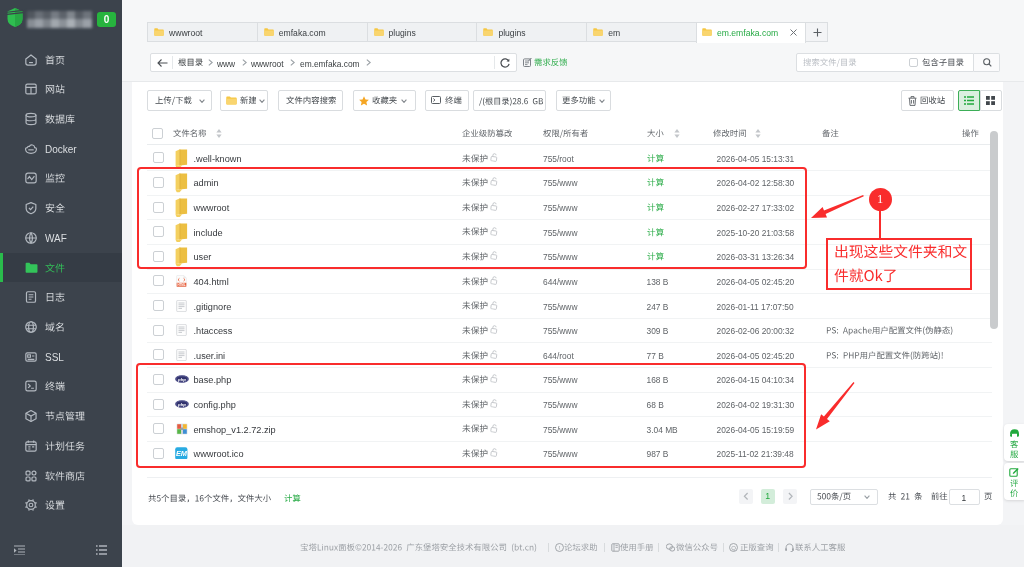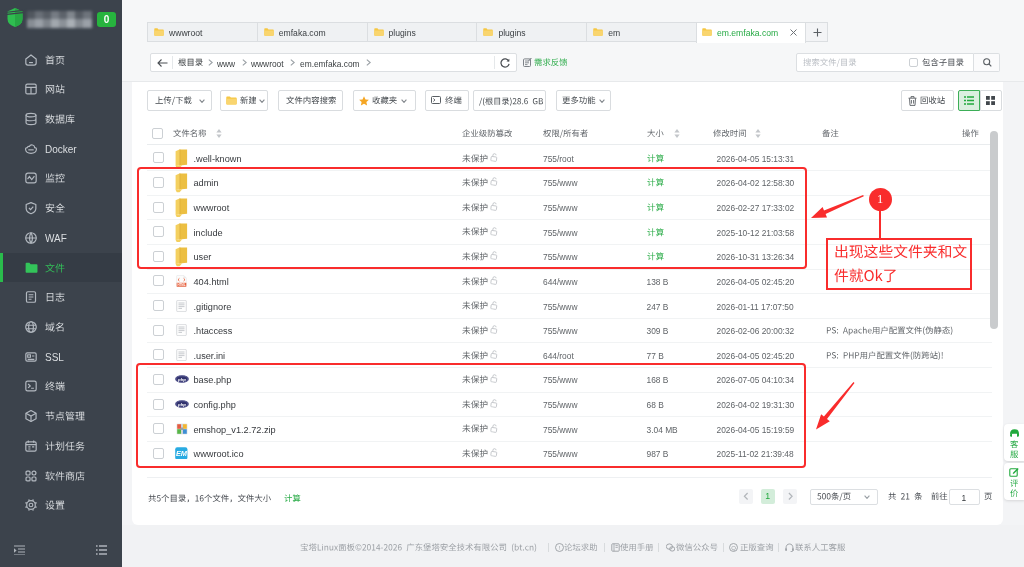--- a/index.html
+++ b/index.html
@@ -745,21 +745,21 @@
         <path d="M2.6 3.8 L2.6 2.4 Q2.6 0.7 4.2 0.7 Q5.6 0.7 5.8 2" fill="none" stroke="#c3c6ca" stroke-width="0.9"></path>
       </svg>
     </div>
 <div class="ab" style="left:543.0px;top:226.7px;font:400 8.4px &quot;Liberation Sans&quot;,sans-serif;color:#606468;letter-spacing:0.00px;line-height:12.0px;white-space:pre">755/www</div>
 <div class="ab " style="left:646.5px;top:227.5px;">
       <svg width="17.2" height="10.1" viewBox="0 0 17.2 10.1" fill="#27aa45">
         <path transform="translate(0.00,7.57) scale(0.00860,-0.00860)" d="M137 775C193 728 263 660 295 617L346 673C312 714 241 778 186 823ZM46 526V452H205V93C205 50 174 20 155 8C169 -7 189 -41 196 -61C212 -40 240 -18 429 116C421 130 409 162 404 182L281 98V526ZM626 837V508H372V431H626V-80H705V431H959V508H705V837Z"></path>
         <path transform="translate(8.60,7.57) scale(0.00860,-0.00860)" d="M252 457H764V398H252ZM252 350H764V290H252ZM252 562H764V505H252ZM576 845C548 768 497 695 436 647C453 640 482 624 497 613H296L353 634C346 653 331 680 315 704H487V766H223C234 786 244 806 253 826L183 845C151 767 96 689 35 638C52 628 82 608 96 596C127 625 158 663 185 704H237C257 674 277 637 287 613H177V239H311V174L310 152H56V90H286C258 48 198 6 72 -25C88 -39 109 -65 119 -81C279 -35 346 28 372 90H642V-78H719V90H948V152H719V239H842V613H742L796 638C786 657 768 681 748 704H940V766H620C631 786 640 807 648 828ZM642 152H386L387 172V239H642ZM505 613C532 638 559 669 583 704H663C690 675 718 639 731 613Z"></path>
       </svg>
     </div>
-<div class="ab" style="left:716.5px;top:226.7px;font:400 8.4px &quot;Liberation Sans&quot;,sans-serif;color:#606468;letter-spacing:0.00px;line-height:12.0px;white-space:pre">2025-10-12 21:03:58</div>
+<div class="ab" style="left:716.5px;top:226.7px;font:400 8.4px &quot;Liberation Sans&quot;,sans-serif;color:#606468;letter-spacing:0.00px;line-height:12.0px;white-space:pre">2025-10-20 21:03:58</div>
 <div class="ab" style="left:147px;top:244.0px;width:845px;height:1px;background:#f1f3f4"></div>
 <div class="ab" style="left:153.0px;top:250.8px;width:11px;height:11px;background:#fff;border:1px solid #ccd0d4;border-radius:2px;box-sizing:border-box"></div>
 <div class="ab " style="left:175.0px;top:247.2px;">
       <svg width="13" height="19.5" viewBox="0 0 13 19.5">
         <polygon points="4.4,0.5 12.1,0.5 12.1,15.7 4.4,16.4" fill="#ecbf42"></polygon>
         <polygon points="0.6,2.2 4.4,0.5 4.4,16.4 0.6,17" fill="#f4d05f"></polygon>
         <polygon points="0.6,17 7.2,16.3 4.6,19.2 1.8,19.2" fill="#f4d05f"></polygon>
         <polygon points="4.4,0.5 4.4,16.4 5.4,16.3 5.4,0.5" fill="#e2b236"></polygon>
       </svg>
     </div>
@@ -777,21 +777,21 @@
         <path d="M2.6 3.8 L2.6 2.4 Q2.6 0.7 4.2 0.7 Q5.6 0.7 5.8 2" fill="none" stroke="#c3c6ca" stroke-width="0.9"></path>
       </svg>
     </div>
 <div class="ab" style="left:543.0px;top:251.3px;font:400 8.4px &quot;Liberation Sans&quot;,sans-serif;color:#606468;letter-spacing:0.00px;line-height:12.0px;white-space:pre">755/www</div>
 <div class="ab " style="left:646.5px;top:252.1px;">
       <svg width="17.2" height="10.1" viewBox="0 0 17.2 10.1" fill="#27aa45">
         <path transform="translate(0.00,7.57) scale(0.00860,-0.00860)" d="M137 775C193 728 263 660 295 617L346 673C312 714 241 778 186 823ZM46 526V452H205V93C205 50 174 20 155 8C169 -7 189 -41 196 -61C212 -40 240 -18 429 116C421 130 409 162 404 182L281 98V526ZM626 837V508H372V431H626V-80H705V431H959V508H705V837Z"></path>
         <path transform="translate(8.60,7.57) scale(0.00860,-0.00860)" d="M252 457H764V398H252ZM252 350H764V290H252ZM252 562H764V505H252ZM576 845C548 768 497 695 436 647C453 640 482 624 497 613H296L353 634C346 653 331 680 315 704H487V766H223C234 786 244 806 253 826L183 845C151 767 96 689 35 638C52 628 82 608 96 596C127 625 158 663 185 704H237C257 674 277 637 287 613H177V239H311V174L310 152H56V90H286C258 48 198 6 72 -25C88 -39 109 -65 119 -81C279 -35 346 28 372 90H642V-78H719V90H948V152H719V239H842V613H742L796 638C786 657 768 681 748 704H940V766H620C631 786 640 807 648 828ZM642 152H386L387 172V239H642ZM505 613C532 638 559 669 583 704H663C690 675 718 639 731 613Z"></path>
       </svg>
     </div>
-<div class="ab" style="left:716.5px;top:251.3px;font:400 8.4px &quot;Liberation Sans&quot;,sans-serif;color:#606468;letter-spacing:0.00px;line-height:12.0px;white-space:pre">2026-10-31 13:26:34</div>
+<div class="ab" style="left:716.5px;top:251.3px;font:400 8.4px &quot;Liberation Sans&quot;,sans-serif;color:#606468;letter-spacing:0.00px;line-height:12.0px;white-space:pre">2026-03-31 13:26:34</div>
 <div class="ab" style="left:147px;top:268.6px;width:845px;height:1px;background:#f1f3f4"></div>
 <div class="ab" style="left:153.0px;top:275.4px;width:11px;height:11px;background:#fff;border:1px solid #ccd0d4;border-radius:2px;box-sizing:border-box"></div>
 <div class="ab " style="left:176.0px;top:274.9px;">
       <svg width="11" height="12" viewBox="0 0 11 12">
         <path d="M0.7 1.2 Q0.7 0.3 1.6 0.3 L7.6 0.3 L10.3 3 L10.3 10.8 Q10.3 11.7 9.4 11.7 L1.6 11.7 Q0.7 11.7 0.7 10.8 Z" fill="#fcfcfb" stroke="#dcdfe0" stroke-width="0.5"></path>
         <path d="M7.6 0.3 L10.3 3 L7.6 3 Z" fill="#e9ebec"></path>
         <path d="M3.4 3.4 L2 4.7 L3.4 6 M7.6 3.4 L9 4.7 L7.6 6" fill="none" stroke="#e8603c" stroke-width="0.9"></path>
         <rect x="0.7" y="7.8" width="9.6" height="3.9" fill="#e8603c"></rect>
         <text x="5.5" y="10.8" font-family="Liberation Sans" font-size="2.9" font-weight="700" fill="#fff" text-anchor="middle">HTML</text>
       </svg>
@@ -952,21 +952,21 @@
       </svg>
     </div>
 <div class="ab " style="left:489.5px;top:374.4px;">
       <svg width="9" height="9" viewBox="0 0 9 9" style="transform:rotate(8deg)">
         <rect x="1.2" y="3.8" width="5.6" height="4.4" rx="0.8" fill="none" stroke="#c3c6ca" stroke-width="0.9"></rect>
         <path d="M2.6 3.8 L2.6 2.4 Q2.6 0.7 4.2 0.7 Q5.6 0.7 5.8 2" fill="none" stroke="#c3c6ca" stroke-width="0.9"></path>
       </svg>
     </div>
 <div class="ab" style="left:543.0px;top:374.4px;font:400 8.4px &quot;Liberation Sans&quot;,sans-serif;color:#606468;letter-spacing:0.00px;line-height:12.0px;white-space:pre">755/www</div>
 <div class="ab" style="left:646.5px;top:374.4px;font:400 8.4px &quot;Liberation Sans&quot;,sans-serif;color:#606468;letter-spacing:0.00px;line-height:12.0px;white-space:pre">168 B</div>
-<div class="ab" style="left:716.5px;top:374.4px;font:400 8.4px &quot;Liberation Sans&quot;,sans-serif;color:#606468;letter-spacing:0.00px;line-height:12.0px;white-space:pre">2026-07-05 04:10:34</div>
+<div class="ab" style="left:716.5px;top:374.4px;font:400 8.4px &quot;Liberation Sans&quot;,sans-serif;color:#606468;letter-spacing:0.00px;line-height:12.0px;white-space:pre">2026-04-15 04:10:34</div>
 <div class="ab" style="left:147px;top:391.7px;width:845px;height:1px;background:#f1f3f4"></div>
 <div class="ab" style="left:153.0px;top:398.5px;width:11px;height:11px;background:#fff;border:1px solid #ccd0d4;border-radius:2px;box-sizing:border-box"></div>
 <div class="ab " style="left:174.5px;top:400.0px;">
       <svg width="14" height="8" viewBox="0 0 14 8">
         <ellipse cx="7" cy="4" rx="6.8" ry="3.8" fill="#32336e"></ellipse>
         <ellipse cx="7" cy="4" rx="6.1" ry="3.2" fill="none" stroke="#8a8cc0" stroke-width="0.5"></ellipse>
         <text x="7" y="5.6" font-family="Liberation Sans" font-size="4.4" font-style="italic" font-weight="700" fill="#fff" text-anchor="middle">php</text>
       </svg>
     </div>
 <div class="ab" style="left:193.5px;top:399.0px;font:400 9.2px &quot;Liberation Sans&quot;,sans-serif;color:#36393d;letter-spacing:0.00px;line-height:12.0px;white-space:pre">config.php</div>

